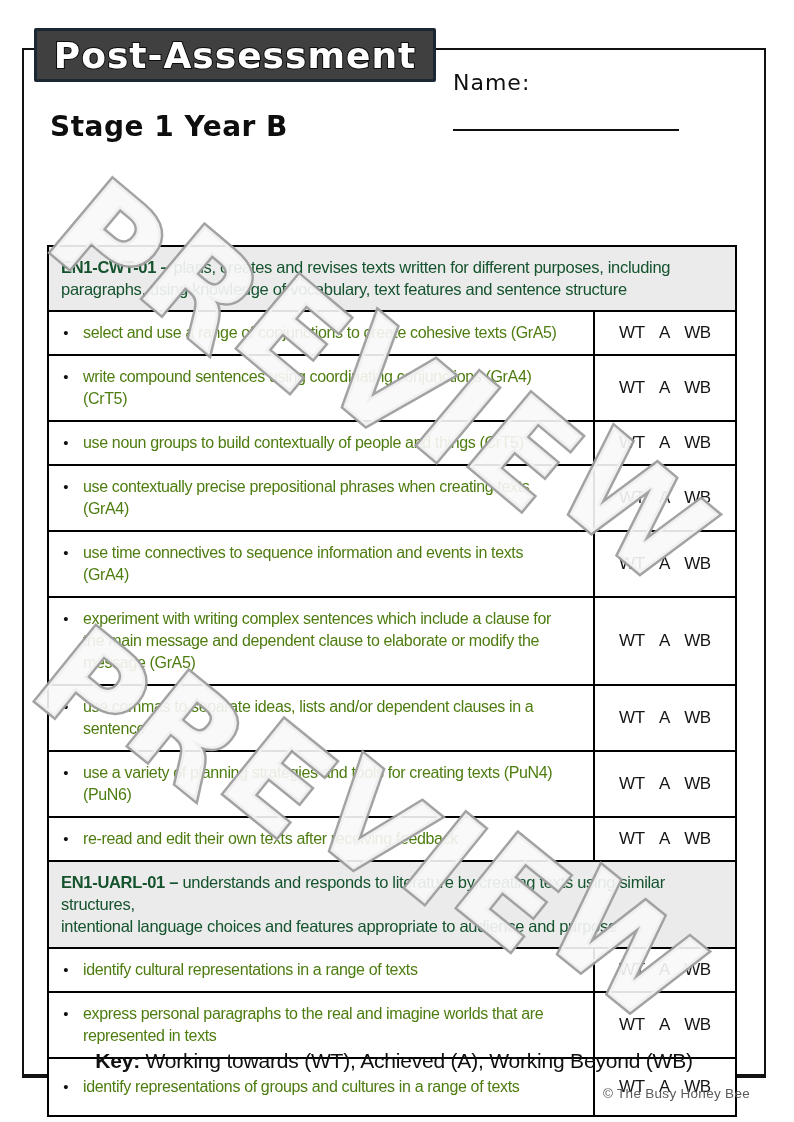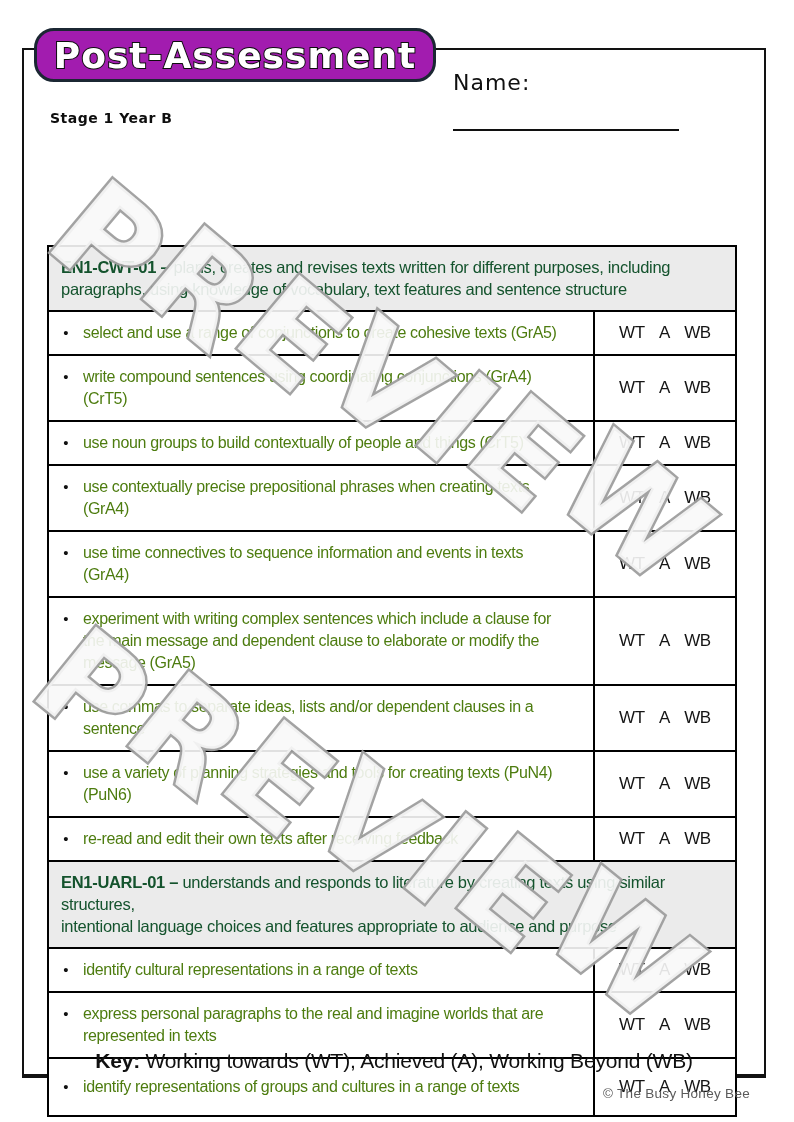--- a/index.html
+++ b/index.html
@@ -6,34 +6,34 @@
   html,body { width:794px; height:1122px; background:#fff; overflow:hidden;
               font-family:"Liberation Sans", sans-serif; color:#161616; }
   .page { position:relative; width:794px; height:1122px; background:#fff; }
 
   
   .frame { position:absolute; left:22px; top:48px; width:744px; height:1030px;
            border:2px solid #121212; border-bottom-width:4px; }
 
   
   .badge { position:absolute; left:34px; top:28px; width:402px; height:54px;
-           background:#a21caf; border:3px solid #1b2733; border-radius:20px;
+           background:#404040; border:3px solid #1b2733; border-radius:2px;
            display:flex; align-items:center; justify-content:center; z-index:6; }
   .badge-text { font-family:"DejaVu Sans", sans-serif; font-weight:bold; font-size:36px;
                 letter-spacing:1px; color:#fff; -webkit-text-stroke:2px #0d0d0d;
                 paint-order:stroke; white-space:nowrap; }
 
   
   .name-row { position:absolute; left:453px; top:70px; display:flex; align-items:flex-start; gap:8px;flex-direction:column; }
   .name-label { font-family:"DejaVu Sans", sans-serif; font-size:22px; letter-spacing:1px; color:#101010; }
   .name-line { width:226px; height:28px; border-bottom:2px solid #101010; }
 
   
   .stage-title { position:absolute; left:50px; top:110px; font-family:"DejaVu Sans", sans-serif;
-                 font-weight:bold; font-size:14px; letter-spacing:0.5px; color:#0e0e0e; }
+                 font-weight:bold; font-size:28px; letter-spacing:0.5px; color:#0e0e0e; }
   .unit-title  { position:absolute; left:50px; top:147px; font-family:"DejaVu Sans", sans-serif;
                  font-weight:bold; font-size:23px; letter-spacing:0.2px; color:#0e0e0e; }
   .overview-label { position:absolute; left:50px; top:192px; font-size:25px; font-weight:400;
                     letter-spacing:-0.3px; color:#1a1a1a; }
 
   
   table.assess { position:absolute; left:47px; top:245px; width:688px;
                  border-collapse:collapse; table-layout:fixed; background:#fff; }
   table.assess td { border:2px solid #000; vertical-align:middle; }
   .outcome-cell { background:#ebebeb; padding:9px 12px 10px 12px; font-size:16.5px;

